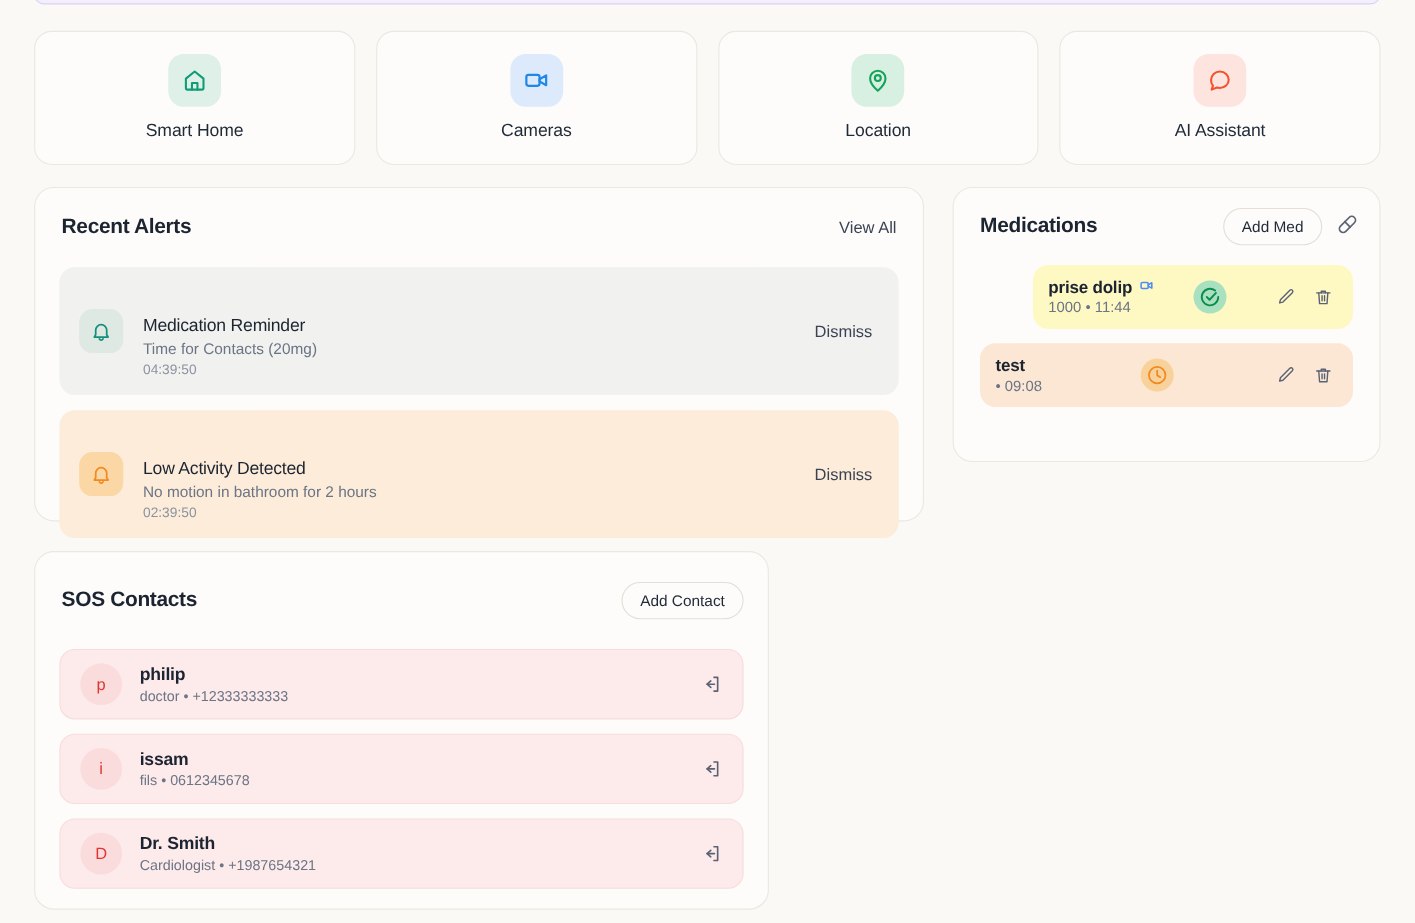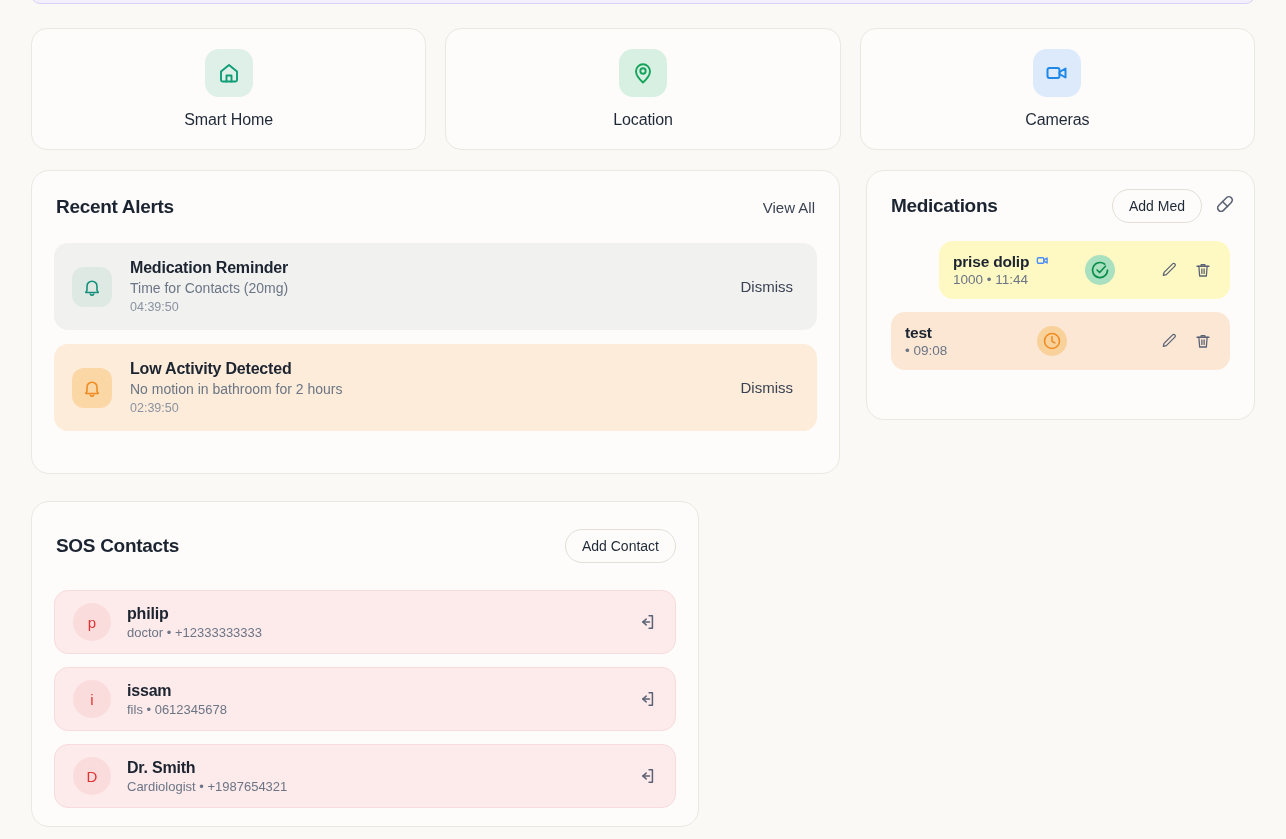--- a/index.html
+++ b/index.html
@@ -141,24 +141,25 @@
     flex: 0 0 40px;
     display: flex;
     align-items: center;
     justify-content: center;
   }
   .alert-bell.green  { background: #dfe9e4; }
   .alert-bell.orange { background: #fbd7a6; }
   .alert-body { flex: 1; min-width: 0; }
   .alert-title {
     font-size: 16px;
-    font-weight: bold;
+    font-weight: normal;
     color: #1b2430;
     letter-spacing: -0.2px;
     margin-bottom: 3px;
+    margin-top: 29px;
   }
   .alert-desc {
     font-size: 14px;
     color: #6b7585;
     margin-bottom: 4px;
   }
   .alert-time {
     font-size: 12.5px;
     color: #8a93a1;
   }
@@ -308,39 +309,47 @@
       <span class="qa-icon green">
         <svg width="24" height="24" viewBox="0 0 24 24" fill="none" stroke="#0f9d76" stroke-width="1.9" stroke-linecap="round" stroke-linejoin="round">
           <path d="M4 10.5 12 4l8 6.5V19a1.5 1.5 0 0 1-1.5 1.5h-13A1.5 1.5 0 0 1 4 19z"></path>
           <path d="M9.5 20.5v-6h5v6"></path>
         </svg>
       </span>
       <span class="qa-label">Smart Home</span>
     </div>
 
     <div class="qa-card">
+      <span class="qa-icon blue">
+        <svg width="24" height="24" viewBox="0 0 24 24" fill="none" stroke="#1f87e8" stroke-width="2" stroke-linecap="round" stroke-linejoin="round">
+          <rect x="2.5" y="7" width="12" height="10" rx="2"></rect>
+          <path d="M14.5 11l6-3.5v9l-6-3.5z"></path>
+        </svg>
+      </span>
+      <span class="qa-label">Cameras</span>
+    </div>
+
+    <div class="qa-card">
       <span class="qa-icon mint">
         <svg width="24" height="24" viewBox="0 0 24 24" fill="none" stroke="#15a35c" stroke-width="1.9" stroke-linecap="round" stroke-linejoin="round">
           <path d="M12 21.5s7-6.2 7-11.2A7 7 0 0 0 5 10.3c0 5 7 11.2 7 11.2z"></path>
           <circle cx="12" cy="10" r="2.7"></circle>
         </svg>
       </span>
       <span class="qa-label">Location</span>
     </div>
 
     <div class="qa-card">
-      <span class="qa-icon blue">
-        <svg width="24" height="24" viewBox="0 0 24 24" fill="none" stroke="#1f87e8" stroke-width="2" stroke-linecap="round" stroke-linejoin="round">
-          <rect x="2.5" y="7" width="12" height="10" rx="2"></rect>
-          <path d="M14.5 11l6-3.5v9l-6-3.5z"></path>
+      <span class="qa-icon red">
+        <svg width="24" height="24" viewBox="0 0 24 24" fill="none" stroke="#f4512c" stroke-width="1.9" stroke-linecap="round" stroke-linejoin="round">
+          <path d="M20 11.5c0 4.2-3.6 7.5-8 7.5a9 9 0 0 1-2.6-.4L4.5 20.5l1.2-3.6A7.2 7.2 0 0 1 4 11.5C4 7.3 7.6 4 12 4s8 3.3 8 7.5z"></path>
         </svg>
       </span>
-      <span class="qa-label">Cameras</span>
-    </div>
-
+      <span class="qa-label">AI Assistant</span>
+    </div>
 
   </div>
 
   <section class="panel" id="alerts-panel">
     <div class="panel-head">
       <span class="panel-title">Recent Alerts</span>
       <button class="link-btn">View All</button>
     </div>
 
     <div class="alerts-list">

